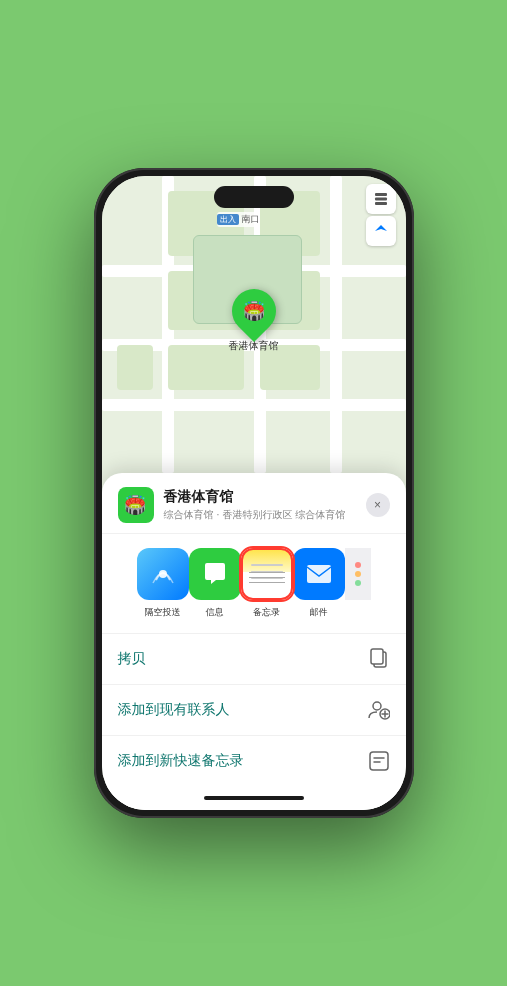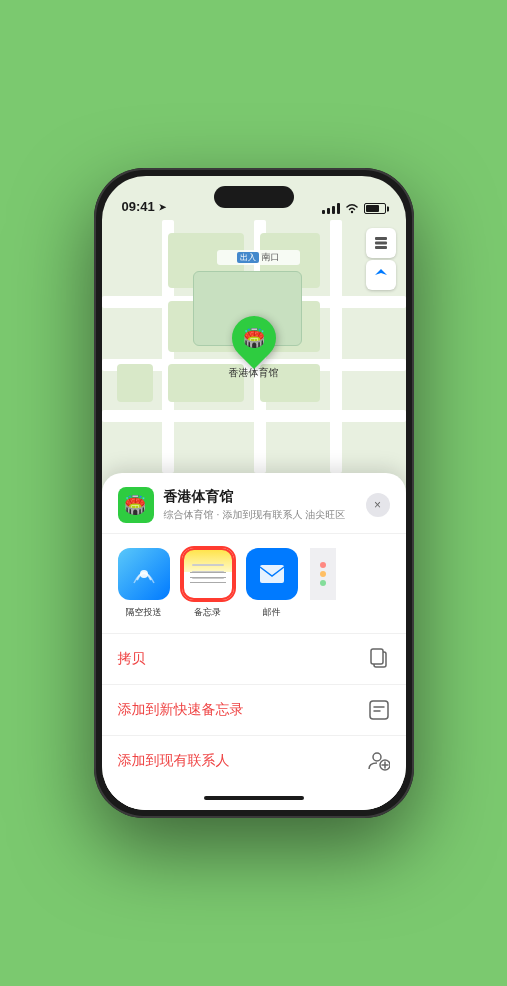--- a/index.html
+++ b/index.html
@@ -148,21 +148,21 @@
       position: absolute;
       background: #d8e8c8;
       border-radius: 4px;
     }
 
     .map-label {
       position: absolute;
       font-size: 9px;
       color: #555;
       background: rgba(255,255,255,0.8);
-      padding: 1px 20px;
+      padding: 1px 0;
       border-radius: 3px;
       white-space: nowrap;
     }
 
     
     .map-controls {
       position: absolute;
       right: 10px;
       top: 8px;
       display: flex;
@@ -276,23 +276,23 @@
       font-size: 12px;
       color: #666;
       cursor: pointer;
       flex-shrink: 0;
     }
 
     
     .share-row {
       display: flex;
       padding: 14px 16px;
-      gap: 12px;
       overflow-x: auto;
       border-bottom: 1px solid #f0f0f0;
+      justify-content: center;
     }
 
     .share-item {
       display: flex;
       flex-direction: column;
       align-items: center;
       gap: 6px;
       min-width: 52px;
       cursor: pointer;
     }
@@ -360,21 +360,21 @@
       border-bottom: 1px solid #f0f0f0;
       cursor: pointer;
     }
 
     .action-row:last-child {
       border-bottom: none;
     }
 
     .action-label {
       font-size: 14px;
-      color: #ef4444;
+      color: #0f766e;
     }
 
     .action-icon {
       width: 22px;
       height: 22px;
       display: flex;
       align-items: center;
       justify-content: center;
       font-size: 16px;
       color: #666;
@@ -415,43 +415,20 @@
       border-radius: 50%;
     }
   </style>
 </head>
 <body>
 
 <div class="phone-frame">
   <div class="phone-screen">
     <div class="dynamic-island"></div>
 
-    <div class="status-bar">
-      <div class="status-time">
-        <span>09:41</span>
-        <span style="font-size:9px; margin-left:2px;">➤</span>
-      </div>
-      <div class="status-icons">
-        <div class="signal-bars">
-          <div class="signal-bar" style="height:4px;"></div>
-          <div class="signal-bar" style="height:6px;"></div>
-          <div class="signal-bar" style="height:8px;"></div>
-          <div class="signal-bar" style="height:11px;"></div>
-        </div>
-        <svg width="14" height="11" viewBox="0 0 14 11">
-          <path d="M7 9 Q7 9 7 9" stroke="#1a1a1a" stroke-width="2" fill="none" stroke-linecap="round"></path>
-          <path d="M4.5 6.5 Q7 4 9.5 6.5" stroke="#1a1a1a" stroke-width="1.5" fill="none" stroke-linecap="round"></path>
-          <path d="M2 4 Q7 -0.5 12 4" stroke="#1a1a1a" stroke-width="1.5" fill="none" stroke-linecap="round"></path>
-          <circle cx="7" cy="9" r="1.2" fill="#1a1a1a"></circle>
-        </svg>
-        <div class="battery-icon">
-          <div class="battery-fill"></div>
-        </div>
-      </div>
-    </div>
 
     <div class="map-area">
 
       <div class="map-bg">
 
         <div class="map-road-h" style="top:30%; left:0; right:0;"></div>
         <div class="map-road-h" style="top:55%; left:0; right:0;"></div>
         <div class="map-road-h" style="top:75%; left:0; right:0;"></div>
 
         <div class="map-road-v" style="left:20%; top:0; bottom:0;"></div>
@@ -496,38 +473,46 @@
         <span class="pin-label">香港体育馆</span>
       </div>
     </div>
 
     <div class="bottom-sheet">
 
       <div class="place-header">
         <div class="place-icon">🏟️</div>
         <div class="place-info">
           <div class="place-name">香港体育馆</div>
-          <div class="place-subtitle">综合体育馆 · 添加到现有联系人 油尖旺区</div>
+          <div class="place-subtitle">综合体育馆 · 香港特别行政区 综合体育馆</div>
         </div>
         <div class="close-btn">×</div>
       </div>
 
       <div class="share-row">
 
         <div class="share-item">
           <div class="share-icon airdrop">
             <svg width="26" height="26" viewBox="0 0 26 26">
               <circle cx="13" cy="13" r="4" fill="white" opacity="0.9"></circle>
               <path d="M6 19 Q13 5 20 19" stroke="white" stroke-width="2" fill="none" opacity="0.7"></path>
               <path d="M3 22 Q13 2 23 22" stroke="white" stroke-width="1.5" fill="none" opacity="0.5"></path>
             </svg>
           </div>
           <span class="share-label">隔空投送</span>
         </div>
 
+        <div class="share-item">
+          <div class="share-icon messages">
+            <svg width="28" height="28" viewBox="0 0 28 28">
+              <path d="M4 5 Q4 3 6 3 L22 3 Q24 3 24 5 L24 18 Q24 20 22 20 L15 20 L10 24 L10 20 L6 20 Q4 20 4 18 Z" fill="white"></path>
+            </svg>
+          </div>
+          <span class="share-label">信息</span>
+        </div>
 
         <div class="share-item">
           <div class="share-icon notes notes-highlighted" style="background: linear-gradient(180deg, #ffe44d 0%, #fff9c4 45%, white 45%); position:relative; overflow:hidden;">
             <div style="position:absolute; top:30%; left:8px; right:8px; display:flex; flex-direction:column; gap:5px;">
               <div style="height:1.5px; background:#ccc; border-radius:1px;"></div>
               <div style="height:1.5px; background:#ccc; border-radius:1px;"></div>
               <div style="height:1.5px; background:#ccc; border-radius:1px;"></div>
             </div>
           </div>
           <span class="share-label">备忘录</span>
@@ -559,43 +544,43 @@
         <div class="action-row">
           <span class="action-label">拷贝</span>
           <div class="action-icon">
             <svg width="20" height="22" viewBox="0 0 20 22">
               <rect x="5" y="4" width="12" height="15" rx="2" fill="none" stroke="#666" stroke-width="1.5"></rect>
               <rect x="2" y="1" width="12" height="15" rx="2" fill="white" stroke="#666" stroke-width="1.5"></rect>
             </svg>
           </div>
         </div>
 
-
-        <div class="action-row">
-          <span class="action-label">添加到新快速备忘录</span>
-          <div class="action-icon">
-            <svg width="22" height="22" viewBox="0 0 22 22">
-              <rect x="2" y="2" width="18" height="18" rx="3" fill="none" stroke="#666" stroke-width="1.5"></rect>
-              <path d="M6 8 L16 8 M6 12 L12 12" stroke="#666" stroke-width="1.5" stroke-linecap="round"></path>
-            </svg>
-          </div>
-        </div>
 
         <div class="action-row">
           <span class="action-label">添加到现有联系人</span>
           <div class="action-icon">
             <svg width="22" height="22" viewBox="0 0 22 22">
               <circle cx="9" cy="7" r="4" fill="none" stroke="#666" stroke-width="1.5"></circle>
               <path d="M1 19 Q1 13 9 13" fill="none" stroke="#666" stroke-width="1.5"></path>
               <circle cx="17" cy="15" r="5" fill="white" stroke="#666" stroke-width="1.5"></circle>
               <path d="M17 12 L17 18 M14 15 L20 15" stroke="#666" stroke-width="1.5" stroke-linecap="round"></path>
             </svg>
           </div>
         </div>
 
+        <div class="action-row">
+          <span class="action-label">添加到新快速备忘录</span>
+          <div class="action-icon">
+            <svg width="22" height="22" viewBox="0 0 22 22">
+              <rect x="2" y="2" width="18" height="18" rx="3" fill="none" stroke="#666" stroke-width="1.5"></rect>
+              <path d="M6 8 L16 8 M6 12 L12 12" stroke="#666" stroke-width="1.5" stroke-linecap="round"></path>
+            </svg>
+          </div>
+        </div>
+
 
       </div>
 
       <div class="home-indicator">
         <div class="home-bar"></div>
       </div>
 
     </div>
   </div>
 </div>

